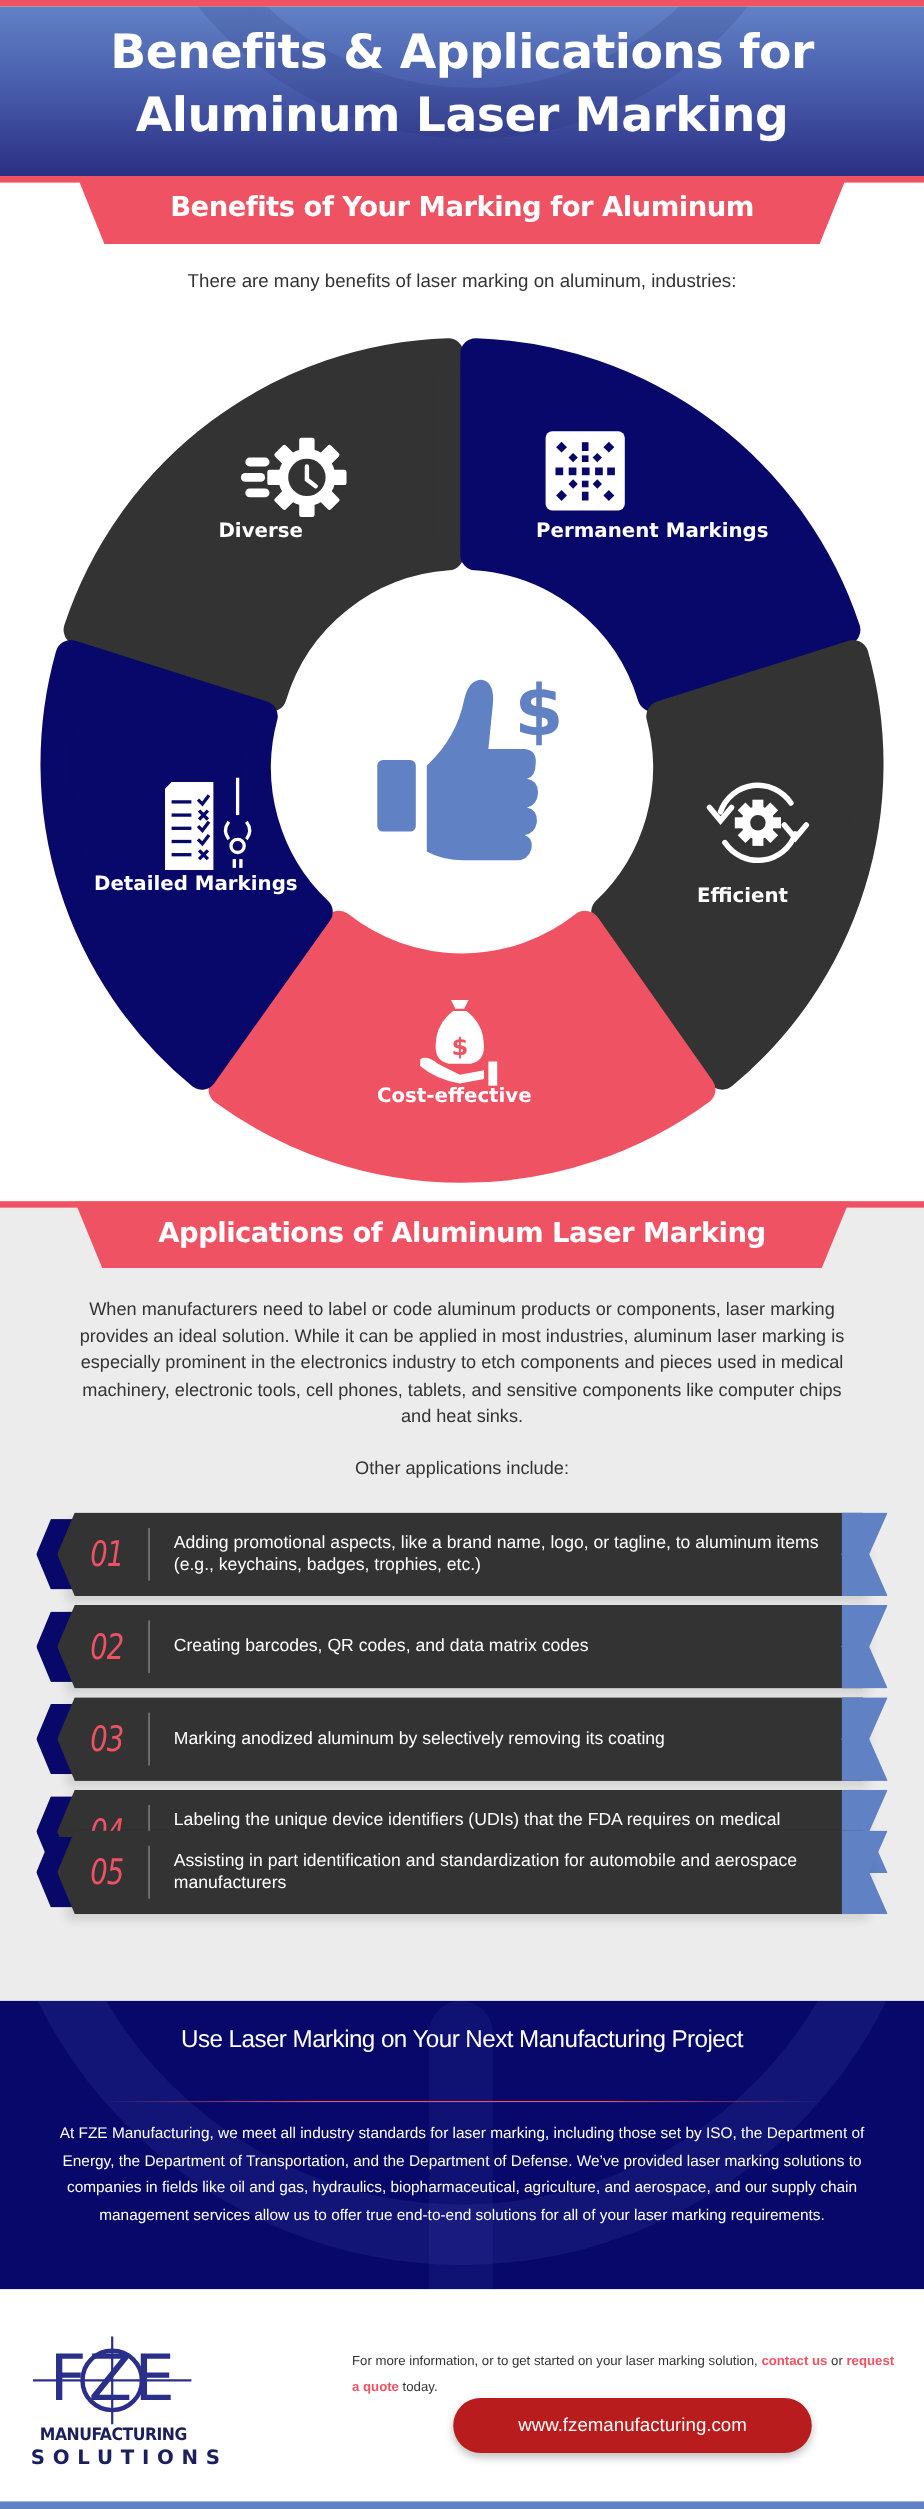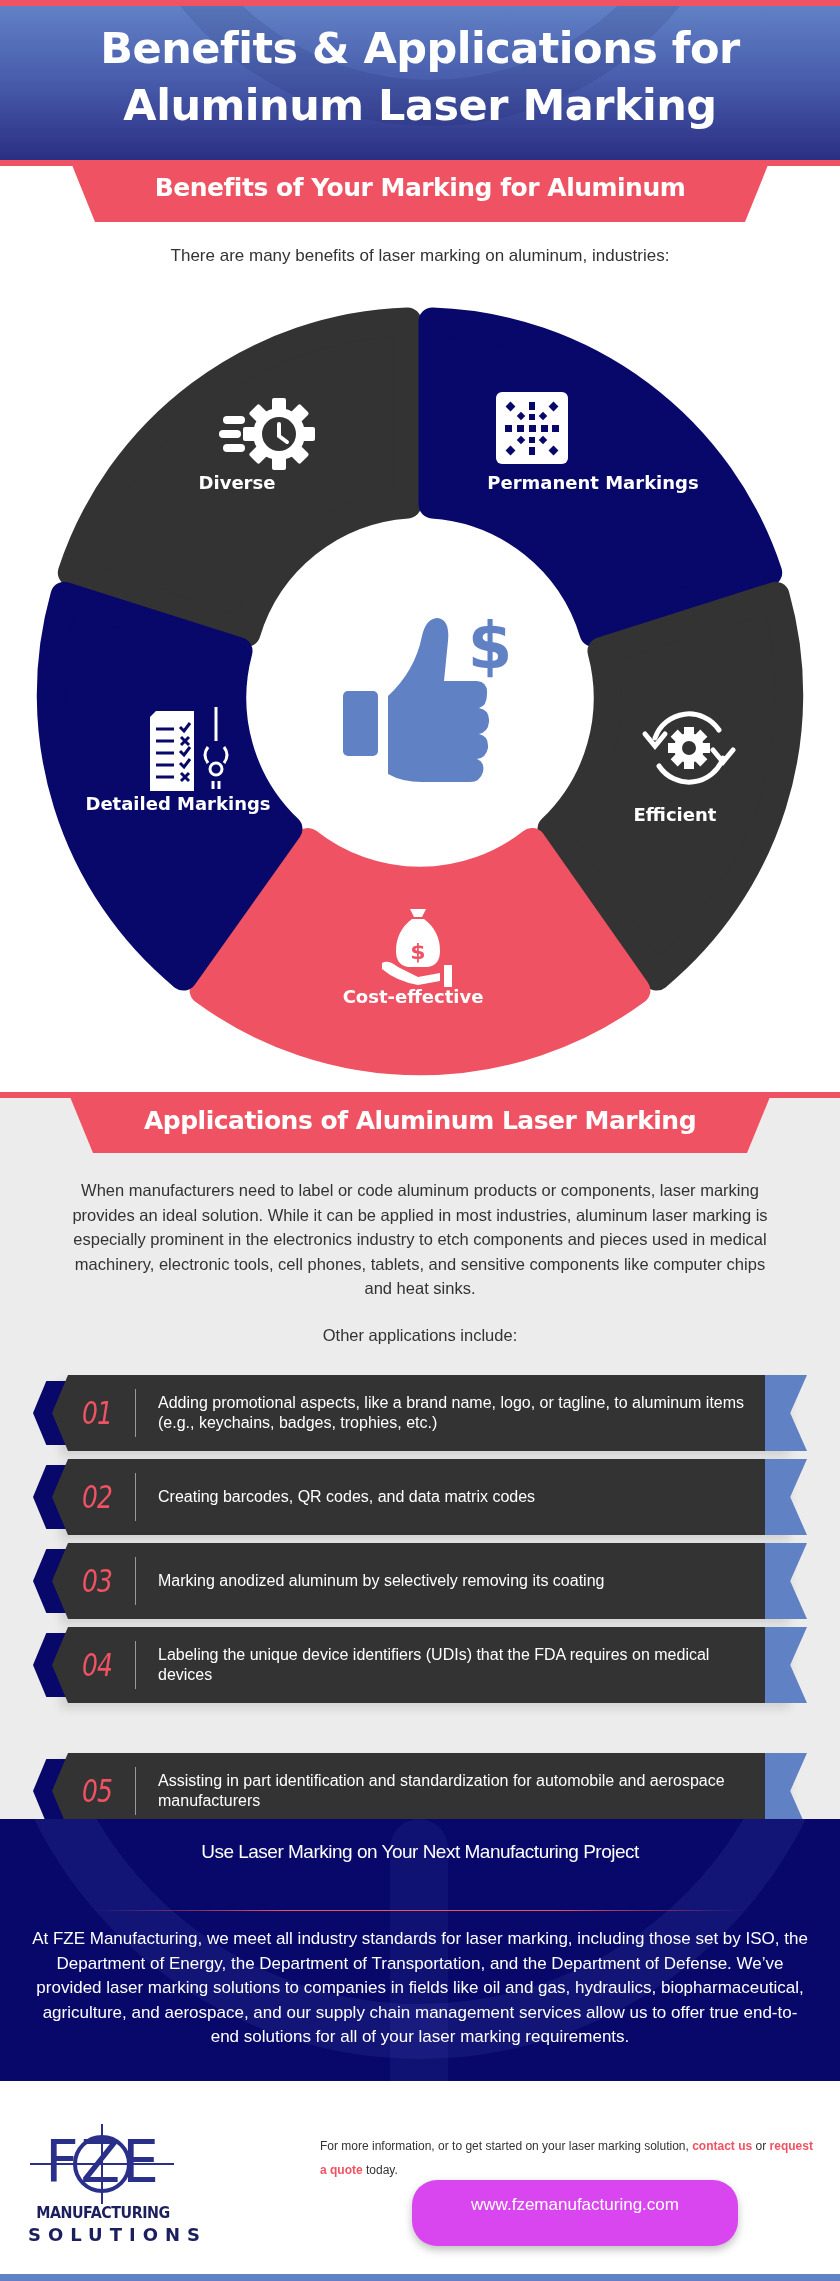--- a/index.html
+++ b/index.html
@@ -45,33 +45,33 @@
               font-style: italic; font-size: 32px; color: #ef5363; font-weight: normal; transform: scaleX(0.78); transform-origin: left center; letter-spacing: -1px; }
   .row .divider { position: absolute; left: 115px; top: 14px; width: 1px; height: 48px; background: #9a9a9a; }
   .row .txt { position: absolute; left: 138px; top: 0; width: 590px; height: 76px; display: flex; align-items: center;
               color: #ffffff; font-size: 16px; line-height: 20px; }
 
   
   .cta { position: absolute; left: 0; top: 1819px; width: 840px; height: 262px; background: #07086a; overflow: hidden; }
   .cta .arc { position: absolute; border-radius: 50%; border: 55px solid rgba(90,110,200,0.13); }
   .cta .arc.a1 { left: -10px; top: -620px; width: 860px; height: 860px; }
   .cta .bar { position: absolute; left: 390px; top: 0; width: 58px; height: 262px; background: rgba(90,110,200,0.10); border-radius: 29px 29px 0 0; }
-  .cta-title { position: absolute; left: 0; top: 22px; width: 840px; text-align: center; color: #fff; font-size: 19px; font-weight: normal; letter-spacing: -0.5px; }
+  .cta-title { position: absolute; left: 0; top: 22px; width: 840px; text-align: center; color: #fff; font-size: 22px; font-weight: normal; letter-spacing: -0.5px; }
   .cta-rule { position: absolute; left: 90px; top: 91px; width: 660px; height: 1px; background: linear-gradient(90deg, rgba(239,83,99,0) 0%, #ef5363 30%, #ef5363 70%, rgba(239,83,99,0) 100%); }
-  .cta-para { position: absolute; left: 30px; top: 108px; width: 780px; text-align: center; color: #fff; font-size: 17px; line-height: 24.5px; }
+  .cta-para { position: absolute; left: 30px; top: 108px; width: 780px; text-align: center; color: #fff; font-size: 14px; line-height: 24.5px; }
 
   
   .logo { position: absolute; left: 28px; top: 2122px; width: 140px; height: 130px; }
   .logo-text { position: absolute; left: 0; width: 150px; text-align: center; color: #1c1f5e; font-family: "DejaVu Sans", sans-serif; font-weight: bold; }
   .logo-fze { top: 0; font-size: 58px; line-height: 80px; color: #2a2f8a; font-weight: normal; letter-spacing: 2px; }
   .logo-mfg { top: 82px; font-size: 15.5px; letter-spacing: -0.5px; transform: scaleX(0.92); }
   .logo-sol { top: 102px; font-size: 18px; letter-spacing: 7px; }
   .footer-text { position: absolute; left: 320px; top: 2118px; width: 500px; text-align: left; font-size: 12px; line-height: 24px; color: #333; margin-top: 16px; }
   .footer-text a { color: #ef5363; font-weight: bold; text-decoration: none; }
-  .url-pill { position: absolute; left: 412px; top: 2180px; width: 326px; height: 66px; border-radius: 25px; background: #d946ef;
+  .url-pill { position: absolute; left: 412px; top: 2180px; width: 326px; height: 50px; border-radius: 25px; background: #b91c1c;
               color: #fff; text-align: center; line-height: 50px; font-size: 17px; box-shadow: 0 4px 8px rgba(0,0,0,0.25); }
   .bottom-strip { position: absolute; left: 0; top: 2274px; width: 840px; height: 7px; background: #6181c5; }
 </style>
 </head>
 <body>
 
 <div class="page">
 
   <div class="top-strip"></div>
   <div class="header">
@@ -245,21 +245,21 @@
   </div>
   <div class="row" style="top:1627px;">
     <div class="shadow"></div>
       <div class="lchev"></div>
       <div class="band"></div>
       <div class="rchev"></div>
     <div class="num">04</div>
     <div class="divider"></div>
     <div class="txt">Labeling the unique device identifiers (UDIs) that the FDA requires on medical devices</div>
   </div>
-  <div class="row" style="top:1753px;">
+  <div class="row" style="top:1664px;">
     <div class="shadow"></div>
       <div class="lchev"></div>
       <div class="band"></div>
       <div class="rchev"></div>
     <div class="num">05</div>
     <div class="divider"></div>
     <div class="txt">Assisting in part identification and standardization for automobile and aerospace manufacturers</div>
   </div>
 
   <div class="cta">

